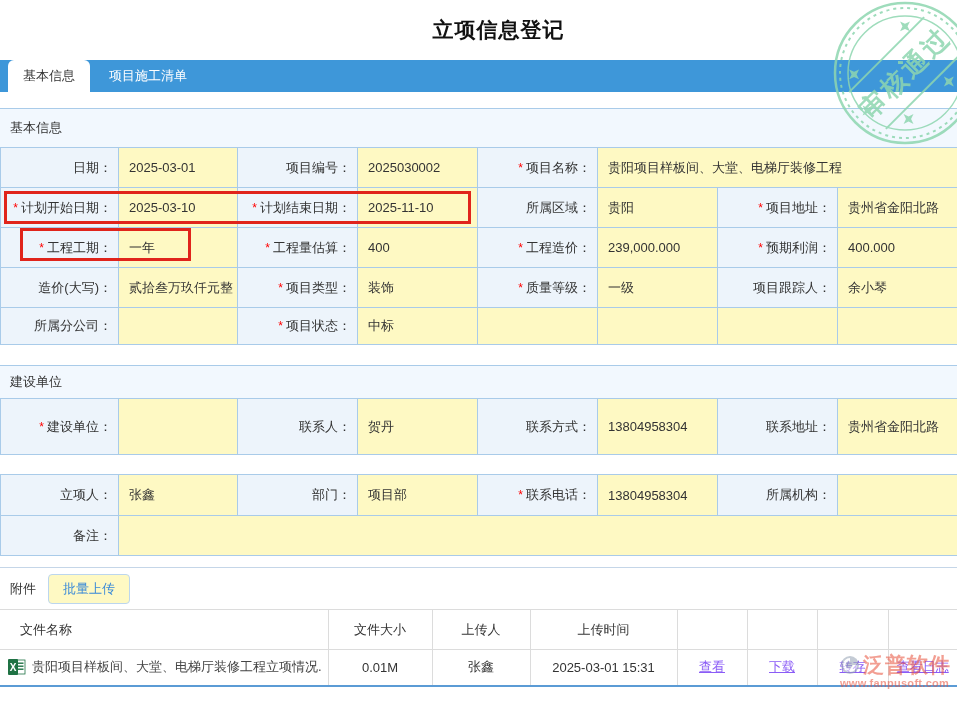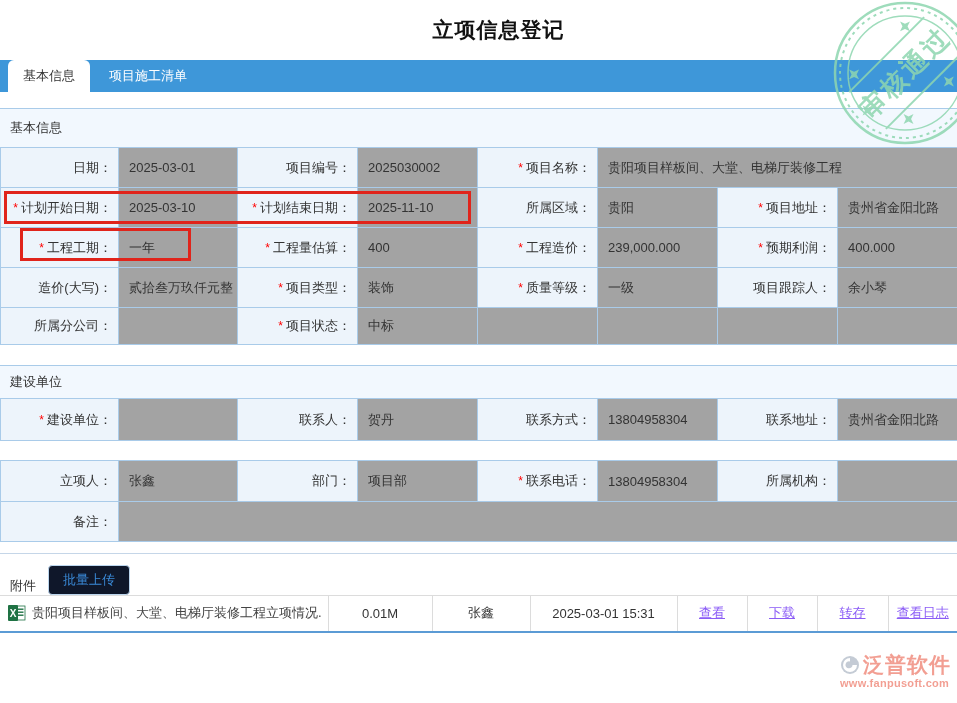--- a/index.html
+++ b/index.html
@@ -21,28 +21,28 @@
 
   
   .sec-head { height:33px; line-height:32px; border-top:1px solid #a9cbe9; background:#f2f8fe;
               padding-left:10px; font-size:13px; color:#333; }
   .sec-head.tall { height:39px; line-height:38px; }
 
   
   table.form { width:957px; border-collapse:collapse; table-layout:fixed; }
   table.form td { border:1px solid #a9cbe9; font-size:13px; height:40px; overflow:hidden; white-space:nowrap; }
   td.lbl { background:#edf4fb; text-align:right; padding-right:6px; color:#333; }
-  td.val { background:#a3a3a3; text-align:left; padding-left:10px; color:#333; }
+  td.val { background:#fef9c3; text-align:left; padding-left:10px; color:#333; }
   .req { color:#f00; margin-right:3px; font-size:12px; }
-  tr.h42 td { height:42px; } tr.h41 td { height:41px; } tr.h37 td { height:37px; }
-
-  
-  .attach-bar { height:42px; border-top:1px solid #c5d6e8; display:flex; align-items:flex-end; padding-left:10px; gap:12px; background:#fff; }
+  tr.h42 td { height:56px; } tr.h41 td { height:41px; } tr.h37 td { height:37px; }
+
+  
+  .attach-bar { height:42px; border-top:1px solid #c5d6e8; display:flex; align-items:center; padding-left:10px; gap:12px; background:#fff; }
   .attach-label { font-size:13px; color:#333; }
-  .upload-btn { font-size:13px; color:#3a8ad8; background:#0f172a; border:1px solid #bcd6ee;
+  .upload-btn { font-size:13px; color:#3a8ad8; background:#fef9c3; border:1px solid #bcd6ee;
                 border-radius:4px; padding:5px 14px; cursor:pointer; }
 
   
   table.files { width:957px; border-collapse:collapse; table-layout:fixed; }
   table.files th, table.files td { font-size:13px; font-weight:normal; color:#333; height:40px;
                 border-top:1px solid #dcdcdc; border-left:1px solid #dcdcdc; text-align:center; overflow:hidden; white-space:nowrap; }
   table.files th:first-child, table.files td:first-child { border-left:none; }
   table.files td { height:36px; border-bottom:2px solid #5b9bd5; }
   .fname-h { text-align:left !important; padding-left:20px; }
   .fname-cell { text-align:left !important; padding-left:8px; }
@@ -218,20 +218,30 @@
           <col style="width:328px">
           <col style="width:104px">
           <col style="width:98px">
           <col style="width:147px">
           <col style="width:70px">
           <col style="width:70px">
           <col style="width:71px">
           <col style="width:69px">
         </colgroup>
       <tbody>
+          <tr>
+        <th class="fname-h">文件名称</th>
+        <th>文件大小</th>
+        <th>上传人</th>
+        <th>上传时间</th>
+        <th></th>
+        <th></th>
+        <th></th>
+        <th></th>
+      </tr>
       <tr>
         <td class="fname-cell">
           <span class="fname-inner">
             <svg width="18" height="18" viewBox="0 0 18 18">
               <rect x="8" y="2" width="9" height="14" fill="#fff" stroke="#1f7244" stroke-width="0.8"></rect>
               <rect x="10" y="4.5" width="5.5" height="1.4" fill="#1f7244"></rect>
               <rect x="10" y="7.5" width="5.5" height="1.4" fill="#1f7244"></rect>
               <rect x="10" y="10.5" width="5.5" height="1.4" fill="#1f7244"></rect>
               <rect x="0" y="1" width="10" height="16" rx="1" fill="#1f7244"></rect>
               <text x="5" y="13" font-size="10" font-weight="bold" fill="#fff" text-anchor="middle">X</text>

